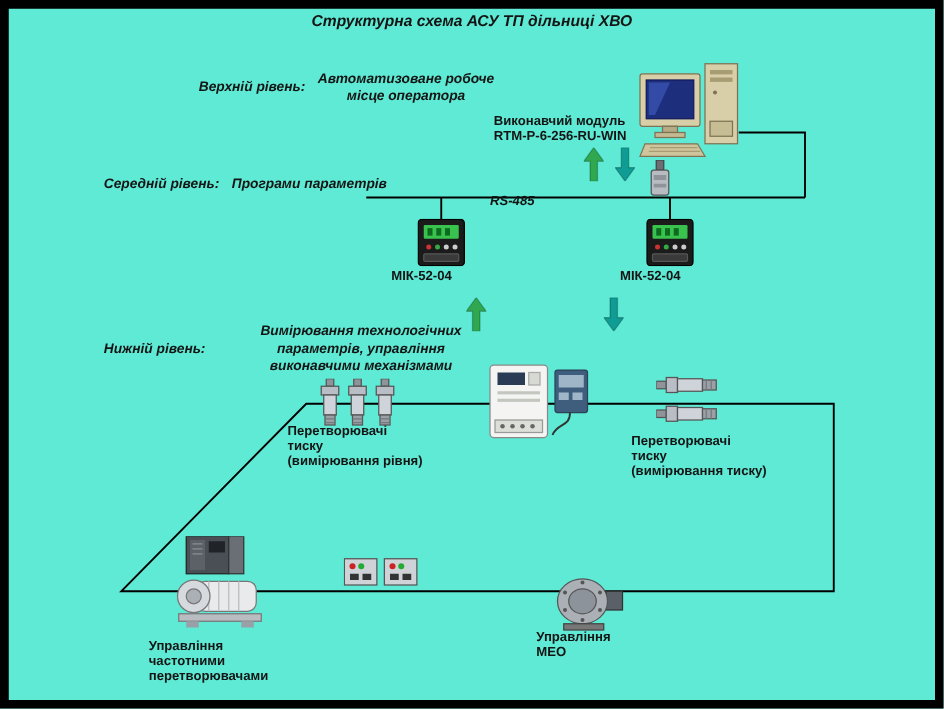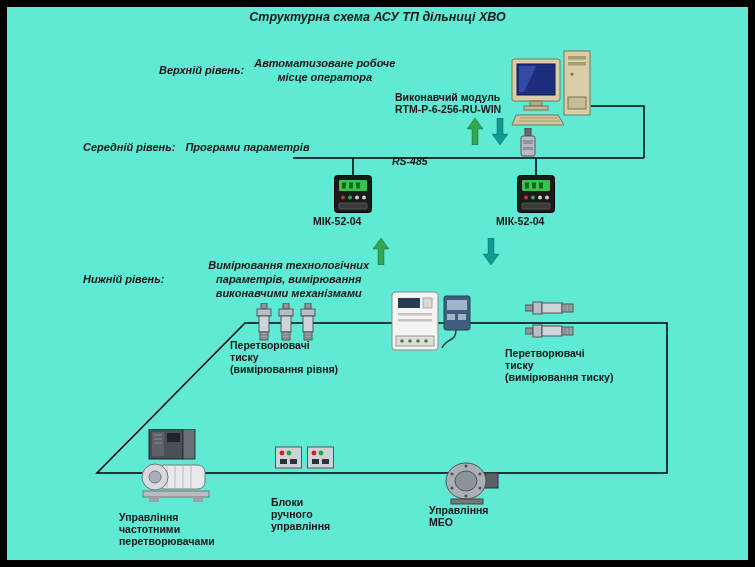--- a/index.html
+++ b/index.html
@@ -113,21 +113,21 @@
   <svg class="arrow" style="left:366px; top:231px;" width="16" height="27" viewBox="0 0 16 27">
     <polygon points="8,0 16,11 11,11 11,27 5,27 5,11 0,11" stroke="rgba(0,0,0,0.25)" fill="#2fa84f"></polygon>
   </svg>
   <svg class="arrow" style="left:476px; top:231px;" width="16" height="27" viewBox="0 0 16 27">
     <polygon points="8,27 0,16 5,16 5,0 11,0 11,16 16,16" stroke="rgba(0,0,0,0.25)" fill="#0e9c94"></polygon>
   </svg>
 
   <div class="level" style="left:76px; top:252px;gap:44px;">
     <span class="name">Нижній рівень:</span>
     <span class="desc">Вимірювання технологічних
-параметрів, вимірювання
+параметрів, управління
 виконавчими механізмами</span>
   </div>
 
   <svg class="icon" style="left:248px; top:296px;" width="64" height="38" viewBox="0 0 64 38">
     <g>
       <rect x="6" y="0" width="6" height="6" fill="#8f949b" stroke="#555"></rect>
       <rect x="2" y="6" width="14" height="7" fill="#b9bec6" stroke="#555"></rect>
       <rect x="4" y="13" width="10" height="16" fill="#cfd4da" stroke="#555"></rect>
       <rect x="5" y="29" width="8" height="8" fill="#9aa0a8" stroke="#555"></rect>
       <line x1="5" y1="32" x2="13" y2="32" stroke="#777"></line>
@@ -226,23 +226,20 @@
       <rect x="15" y="14" width="7" height="5" fill="#333"></rect>
     </g>
     <g transform="translate(32,0)">
       <rect x="0.5" y="2" width="26" height="21" fill="#cfd3d8" stroke="#555"></rect>
       <circle cx="7" cy="8" r="2.4" fill="#cc2222"></circle>
       <circle cx="14" cy="8" r="2.4" fill="#22aa33"></circle>
       <rect x="5" y="14" width="7" height="5" fill="#333"></rect>
       <rect x="15" y="14" width="7" height="5" fill="#333"></rect>
     </g>
   </svg>
-  <div class="dev-label" style="left:264px; top:489px; width:70px;">Блоки
-ручного
-управління</div>
 
   <svg class="icon" style="left:434px; top:450px;" width="60" height="48" viewBox="0 0 60 48">
     <rect x="44" y="16" width="13" height="15" fill="#5a6068" stroke="#333"></rect>
     <ellipse cx="25" cy="24" rx="20" ry="18" fill="#aab0b6" stroke="#555"></ellipse>
     <ellipse cx="25" cy="24" rx="11" ry="10" fill="#8d939a" stroke="#555"></ellipse>
     <circle cx="25" cy="9" r="1.6" fill="#555"></circle>
     <circle cx="39" cy="17" r="1.6" fill="#555"></circle>
     <circle cx="39" cy="31" r="1.6" fill="#555"></circle>
     <circle cx="25" cy="39" r="1.6" fill="#555"></circle>
     <circle cx="11" cy="31" r="1.6" fill="#555"></circle>

